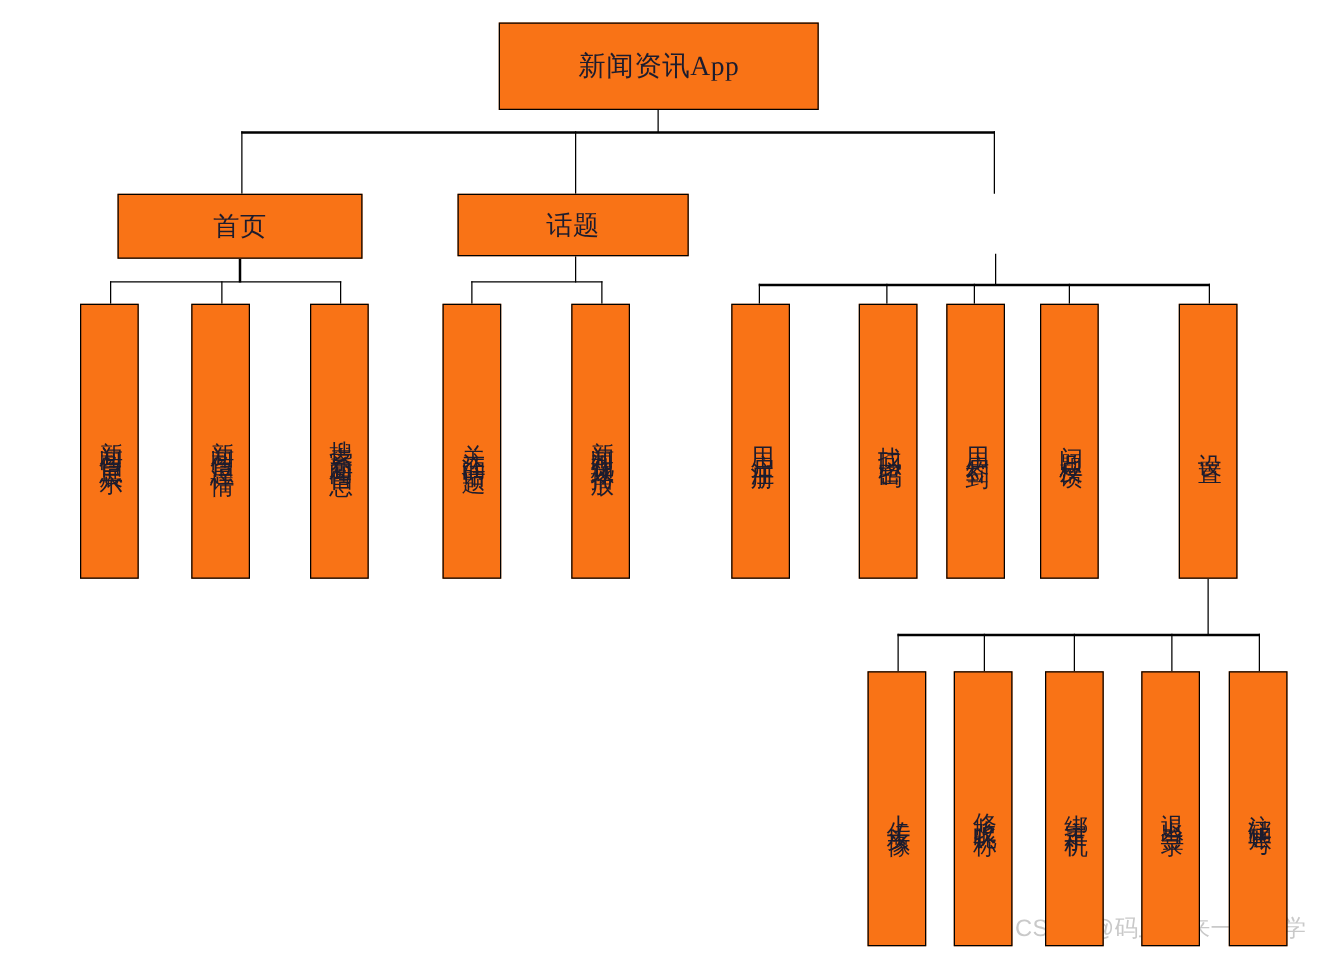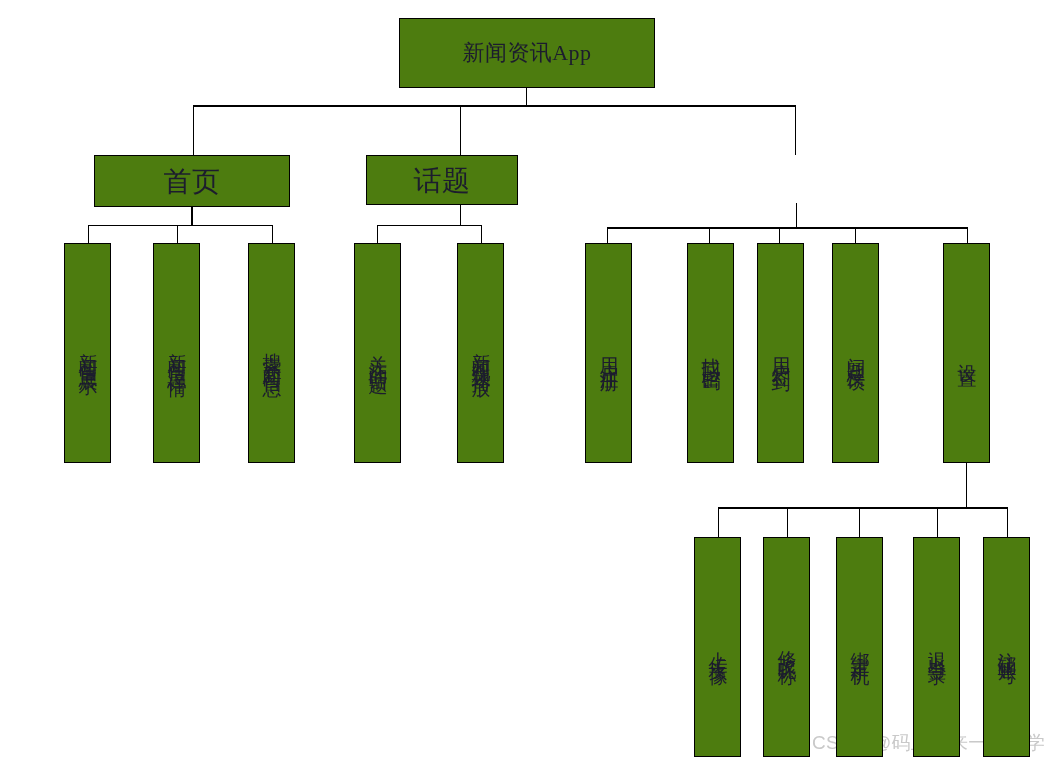--- a/index.html
+++ b/index.html
@@ -17,36 +17,36 @@
     width: 1061px;
     height: 763px;
     background: #ffffff;
     overflow: hidden;
   }
   
   .node {
     position: absolute;
     box-sizing: border-box;
     border: 1px solid #000000;
-    background: #4d7c0f;
+    background: #f97316;
     display: flex;
     align-items: center;
     justify-content: center;
     text-align: center;
     color: #1c1c2e;
     z-index: 3;
   }
   .node .label {
     display: block;
     line-height: 1.25;
     letter-spacing: 0.02em;
   }
   
   .node.horiz .label {
-    font-size: 28px;
+    font-size: 21px;
     white-space: nowrap;
   }
   .node.root .label {
     font-size: 22px;
   }
   
   .node.vert {
     justify-content: center;
   }
   .node.vert .label {
@@ -120,21 +120,21 @@
   <div class="ln v" style="left:937px; top:507px; height:30px;"></div>
   <div class="ln v" style="left:1007px; top:507px; height:30px;"></div>
 
   <div class="node horiz root" style="left:399px; top:18px; width:256px; height:70px;">
     <span class="label">新闻资讯App</span>
   </div>
 
   <div class="node horiz" style="left:94px; top:155px; width:196px; height:52px;">
     <span class="label">首页</span>
   </div>
-  <div class="node horiz" style="left:366px; top:155px; width:152px; height:50px;">
+  <div class="node horiz" style="left:366px; top:155px; width:185px; height:50px;">
     <span class="label">话题</span>
   </div>
 
   <div class="node vert" style="left:64px; top:243px; width:47px; height:220px;">
     <span class="label">新闻信息展示</span>
   </div>
   <div class="node vert" style="left:153px; top:243px; width:47px; height:220px;">
     <span class="label">新闻信息详情</span>
   </div>
   <div class="node vert" style="left:248px; top:243px; width:47px; height:220px;">

